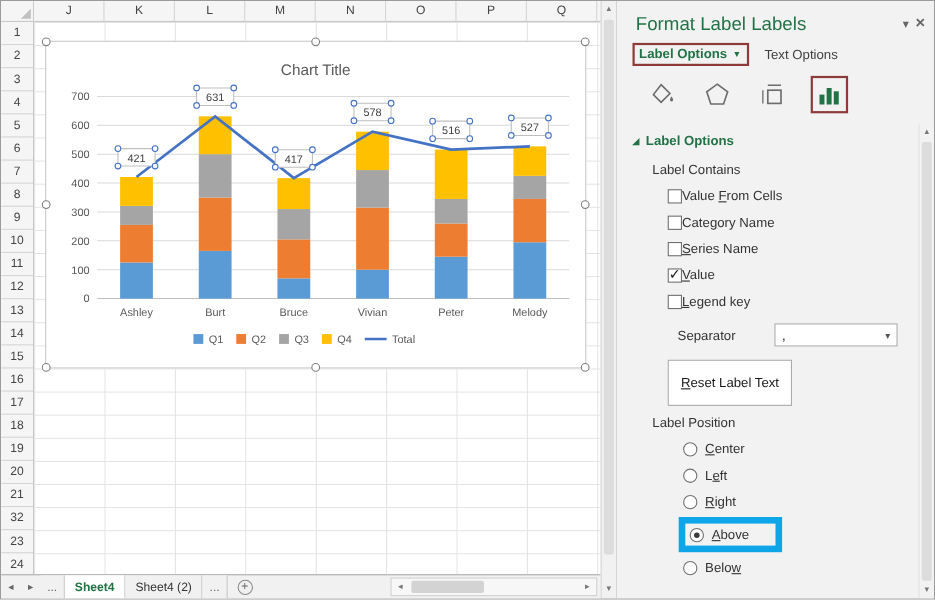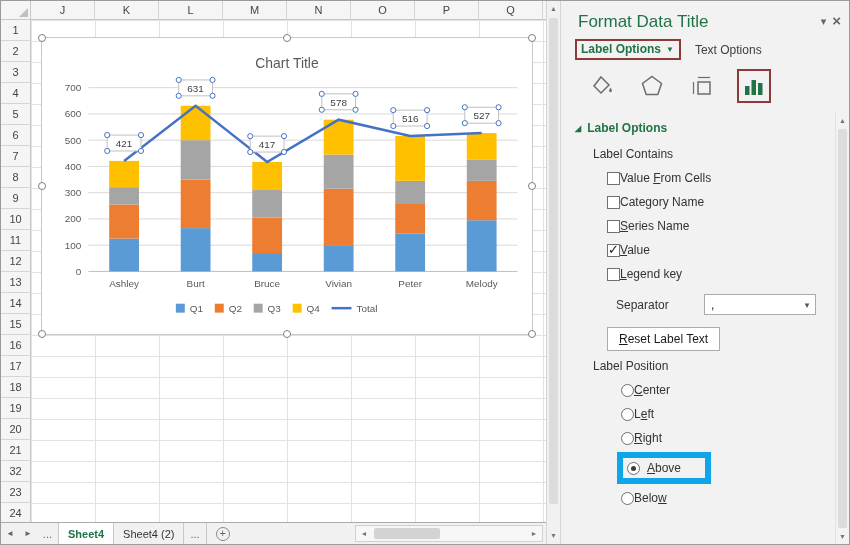--- a/index.html
+++ b/index.html
@@ -63,22 +63,22 @@
   .tri { font-size: 8px; color: #217346; }
   .group-label { padding: 4px 0 5px 32px; color: #333; }
   .cb-row { display: flex; align-items: center; padding: 5px 0 5px 46px; }
   .cb { width: 13px; height: 13px; border: 1px solid #707070; background: #fff; position: relative; flex: none; }
   .cb.on::after { content: "✓"; position: absolute; left: 0px; top: -3px; font-size: 13px; color: #1a1a1a; }
   .sep-row { display: flex; align-items: center; padding: 8px 0 6px 46px; }
   .sep-label { width: 88px; margin-left: 9px; }
   .dropdown { width: 112px; height: 21px; border: 1px solid #ababab; background: #fff; display: flex; align-items: center; }
   .dd-value { flex: 1; padding-left: 6px; color: #222; }
   .dd-arrow { width: 16px; text-align: center; font-size: 9px; color: #555; }
-  .reset-btn { margin: 6px 0 4px 46px; padding: 4px 11px; background: #fff; border: 1px solid #ababab; font-size: 12px; color: #1a1a1a; display: inline-block; }
-  .rad-row { display: flex; align-items: center; padding: 5px 0 5px 60px; }
+  .reset-btn { margin: 6px 0 4px 46px; padding: 13px 11px; background: #fff; border: 1px solid #ababab; font-size: 12px; color: #1a1a1a; display: inline-block; }
+  .rad-row { display: flex; align-items: center; gap: 7px; padding: 5px 0 5px 60px; }
   .radio { width: 13px; height: 13px; border: 1px solid #707070; border-radius: 50%; background: #fff; position: relative; flex: none; }
   .radio.on::after { content: ""; position: absolute; left: 3px; top: 3px; right: 3px; bottom: 3px; background: #3c3c3c; border-radius: 50%; }
   .rad-row.hl { padding: 2px 0 2px 56px; }
   .hlbox { display: inline-flex; align-items: center; gap: 7px; border: 6px solid #0ea5e9; padding: 3px 24px 3px 4px; }
 
   
   .p-scroll { position: absolute; top: 112px; right: 0; width: 14px; bottom: 0; background: #f2f2f2; border-left: 1px solid #e2e2e2; }
   .ps-btn { position: absolute; left: 0; right: 0; height: 15px; text-align: center; font-size: 7px; line-height: 15px; color: #777; }
   .ps-up { top: 0; } .ps-down { bottom: 0; }
   .ps-thumb { position: absolute; left: 2px; right: 2px; top: 16px; bottom: 16px; background: #dcdcdc; border-radius: 2px; }
@@ -256,21 +256,21 @@
   </div>
 
   <div class="vscroll">
     <div class="vs-btn vs-up">▲</div>
     <div class="vs-thumb"></div>
     <div class="vs-btn vs-down">▼</div>
   </div>
 
   <div class="panel">
     <div class="panel-header">
-      <span class="panel-title">Format Data Title</span>
+      <span class="panel-title">Format Label Labels</span>
       <span class="pane-btn pane-chev">▾</span>
       <span class="pane-btn pane-close">×</span>
     </div>
 
     <div class="panel-tabs">
       <span class="tab-lo">
         <span>Label Options</span>
         <span class="chev">▼</span>
       </span>
       <span class="tab-to">Text Options</span>

